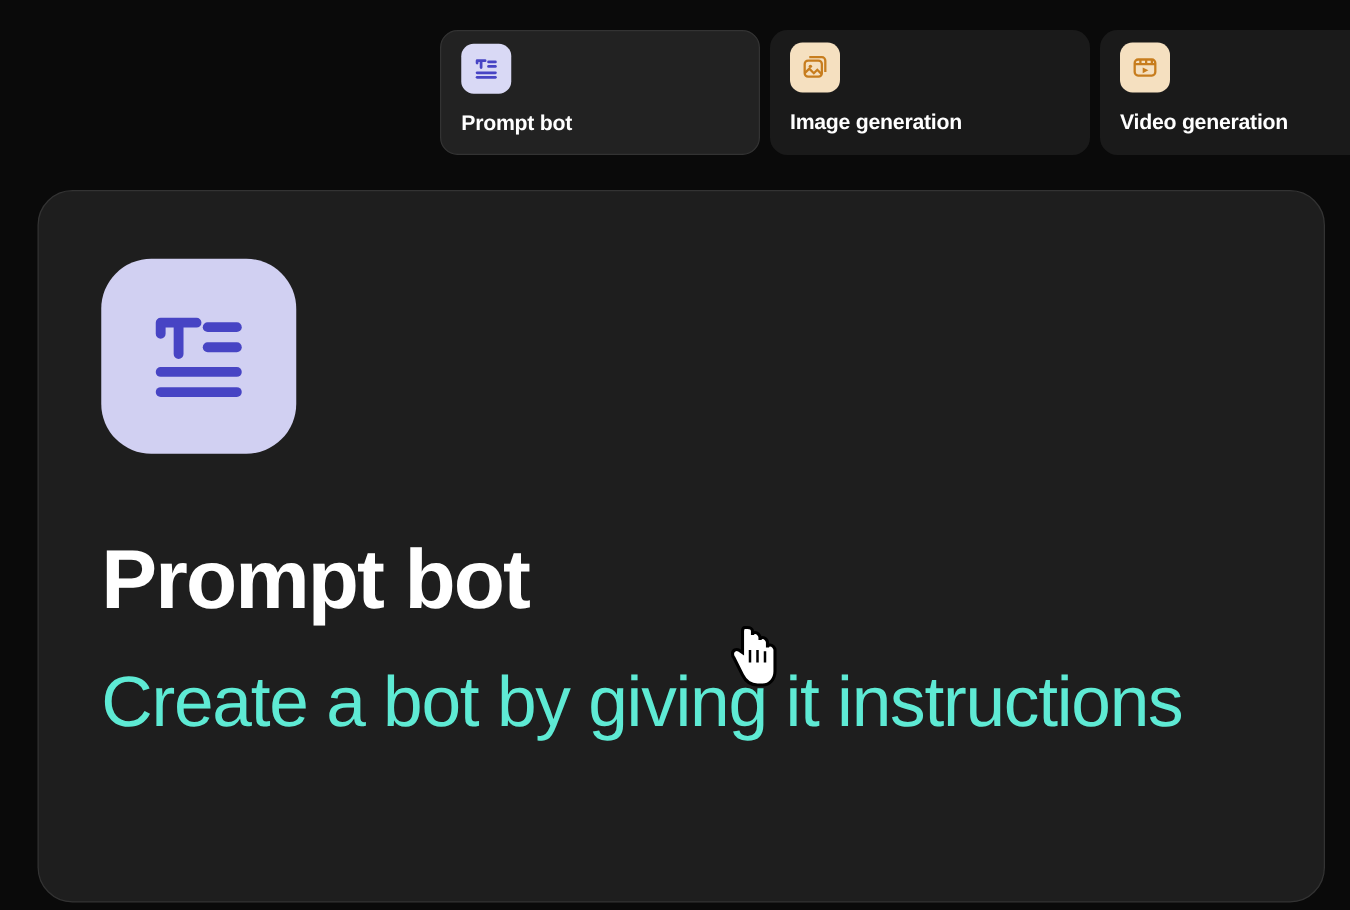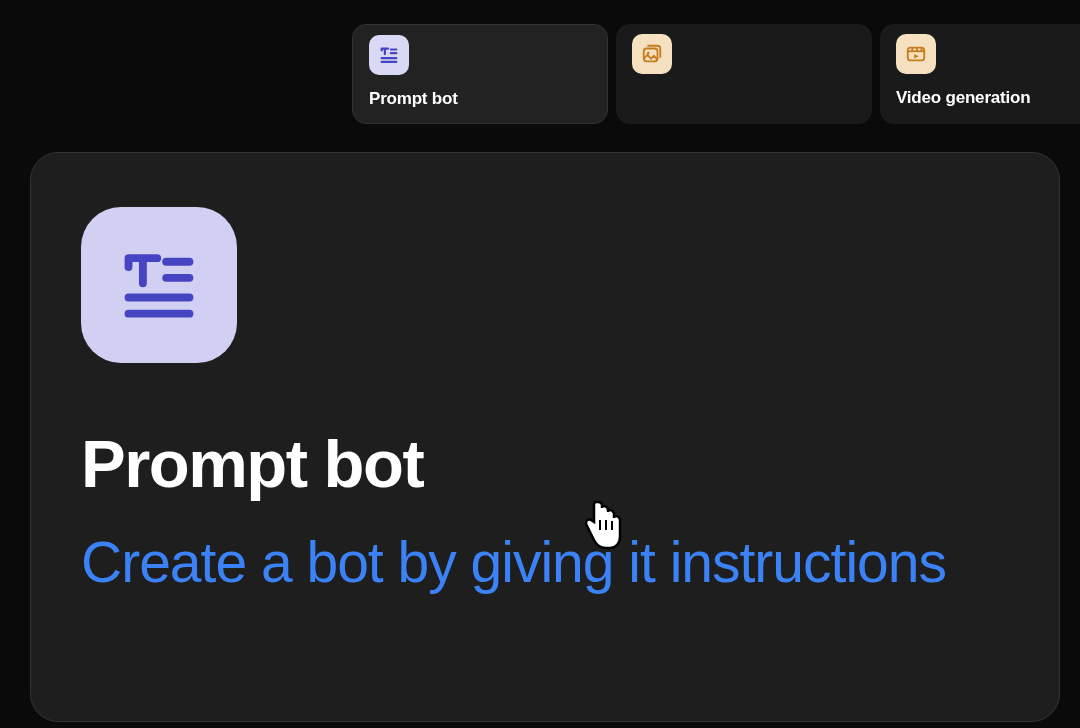--- a/index.html
+++ b/index.html
@@ -72,21 +72,21 @@
       justify-content: center;
     }
     .card-title {
       color: #ffffff;
       font-size: 67px;
       font-weight: 800;
       letter-spacing: -1.5px;
       margin-top: 62px;
     }
     .card-desc {
-      color: #3b82f6;
+      color: #5eead4;
       font-size: 57px;
       font-weight: 400;
       letter-spacing: -1px;
       line-height: 1.28;
       margin-top: 24px;
     }
     .cursor-pointer-icon {
       position: absolute;
       left: 578px;
       top: 500px;
@@ -129,20 +129,21 @@
 
   <div class="tab">
     <div class="tab-icon-wrap orange">
       <svg class="svg-image-small" viewBox="0 0 24 24" fill="none">
         <rect x="3" y="6" width="15" height="14" rx="3" stroke="#c77d1e" stroke-width="2"></rect>
         <path d="M7 3 h11 a3 3 0 0 1 3 3 v10" stroke="#c77d1e" stroke-width="2" fill="none"></path>
         <circle cx="8" cy="11" r="1.5" fill="#c77d1e"></circle>
         <path d="M3 17 l4 -4 4 4 3 -3 4 4" stroke="#c77d1e" stroke-width="2" fill="none"></path>
       </svg>
     </div>
+    <div class="tab-label">Image generation</div>
   </div>
 
   <div class="tab">
     <div class="tab-icon-wrap orange">
       <svg class="svg-video-small" viewBox="0 0 24 24" fill="none">
         <rect x="3" y="5" width="18" height="14" rx="3" stroke="#c77d1e" stroke-width="2"></rect>
         <line x1="3" y1="9" x2="21" y2="9" stroke="#c77d1e" stroke-width="2"></line>
         <line x1="8" y1="5" x2="8" y2="9" stroke="#c77d1e" stroke-width="2"></line>
         <line x1="13" y1="5" x2="13" y2="9" stroke="#c77d1e" stroke-width="2"></line>
         <line x1="18" y1="5" x2="18" y2="9" stroke="#c77d1e" stroke-width="2"></line>

